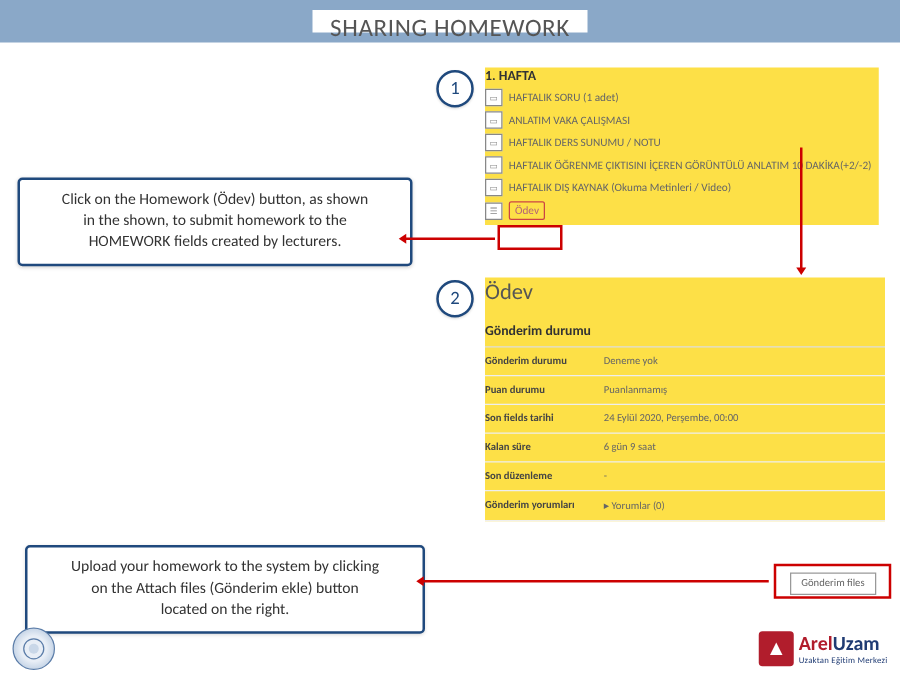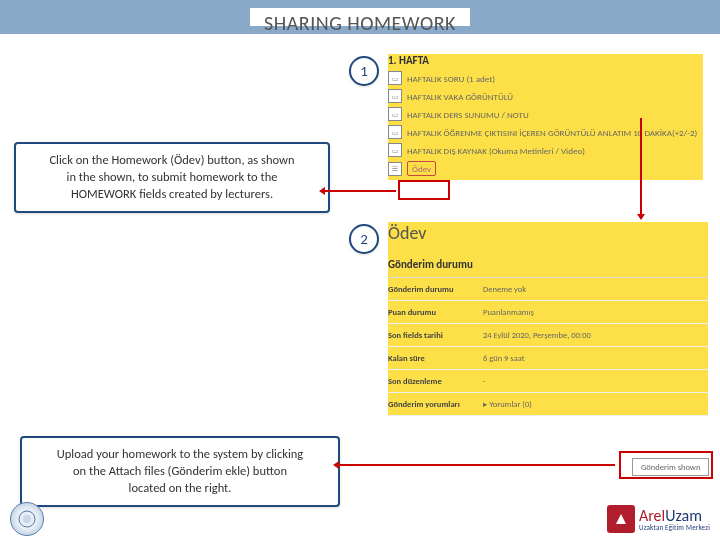--- a/index.html
+++ b/index.html
@@ -24,21 +24,21 @@
 .tbl{font-size:8.5px;color:#444;border-top:1px solid #ddd}
 .tbl .row{display:flex;border-bottom:1px solid #eee;padding:6px 0}
 .tbl .k{width:95px;font-weight:600;color:#444}
 .tbl .v{color:#666}
 .btn-ekle{position:absolute;font-size:8.5px;border:1px solid #999;padding:3px 8px;background:#fff;color:#666}
 .footer{position:absolute;bottom:0;left:0;right:0;height:42px;display:flex;align-items:center;justify-content:space-between;padding:0 10px}
 .logo-left{width:32px;height:32px;border:1px solid #5a7ca8;border-radius:50%;background:radial-gradient(circle,#e8eef6 45%,#c9d7e8 70%);display:flex;align-items:center;justify-content:center}
 .logo-right{display:flex;align-items:center;gap:4px}
 .logo-right .mark{width:28px;height:28px;background:#b11d2c;border-radius:3px;display:flex;align-items:center;justify-content:center}
 .logo-right .txt{display:flex;flex-direction:column;line-height:1}
-.logo-right .big{font-size:16px;font-weight:400}
+.logo-right .big{font-size:16px;font-weight:700}
 .logo-right .big .red{color:#b11d2c}
 .logo-right .big .blue{color:#1f3b73}
 .logo-right .small{font-size:7px;color:#1f3b73;letter-spacing:0.2px}
 svg{display:block}
 </style>
 </head>
 <body>
 
 <div class="titlebar">
   <div class="inner">SHARING HOMEWORK</div>
@@ -47,21 +47,21 @@
 <div class="badge" style="left:349px;top:56px">1</div>
 
 <div class="panel" style="left:388px;top:54px;width:315px">
   <div class="week-head">1. HAFTA</div>
   <div class="act">
       <span class="ic">▭</span>
       <span class="lbl">HAFTALIK SORU (1 adet)</span>
     </div>
   <div class="act">
       <span class="ic">▭</span>
-      <span class="lbl">HAFTALIK VAKA GÖRÜNTÜLÜ</span>
+      <span class="lbl">ANLATIM VAKA ÇALIŞMASI</span>
     </div>
   <div class="act">
       <span class="ic">▭</span>
       <span class="lbl">HAFTALIK DERS SUNUMU / NOTU</span>
     </div>
   <div class="act">
       <span class="ic">▭</span>
       <span class="lbl">HAFTALIK ÖĞRENME ÇIKTISINI İÇEREN GÖRÜNTÜLÜ ANLATIM 10 DAKİKA(+2/-2)</span>
     </div>
   <div class="act">
@@ -111,21 +111,21 @@
     <div class="row">
         <div class="k">Son düzenleme</div>
         <div class="v">-</div>
       </div>
     <div class="row">
         <div class="k">Gönderim yorumları</div>
         <div class="v">▸ Yorumlar (0)</div>
       </div>
   </div>
 </div>
-<div class="btn-ekle" style="left:632px;top:458px">Gönderim shown</div>
+<div class="btn-ekle" style="left:632px;top:458px">Gönderim files</div>
 <div class="red-border" style="left:619px;top:451px;width:90px;height:24px"></div>
 
 <div class="callout" style="left:20px;top:436px;width:296px">
   <span class="under">Upload your homework to the system by clicking</span><br>
   <span class="under">on the Attach files (Gönderim ekle) button</span><br>
   <span class="under">located on the right.</span>
 </div>
 
 <div class="arrow-red horiz" style="left:335px;top:464px;width:280px"></div>
 

